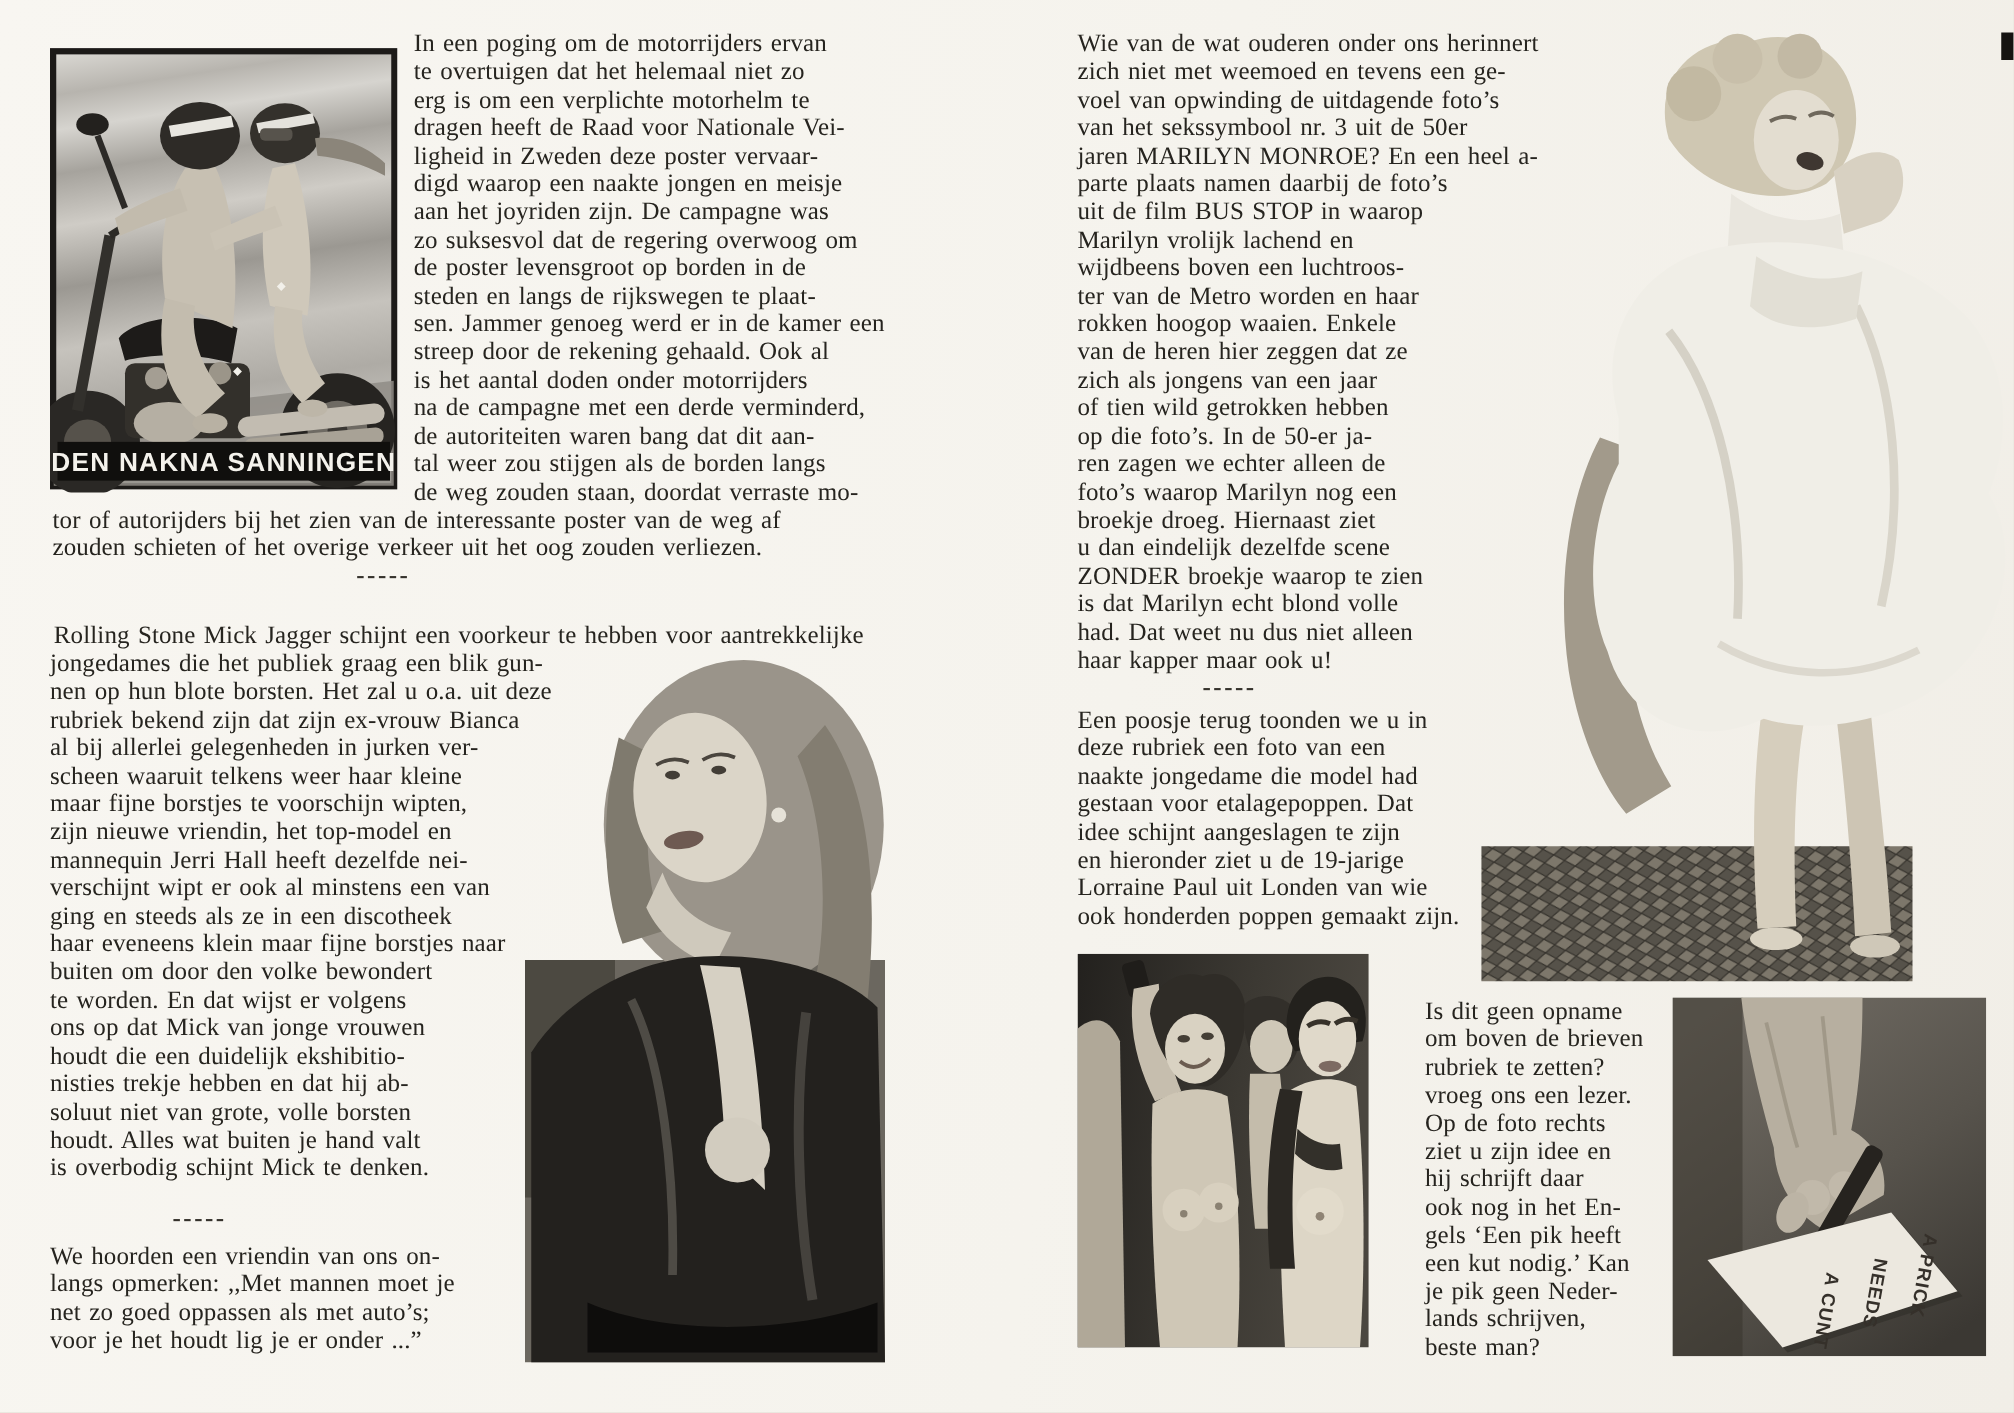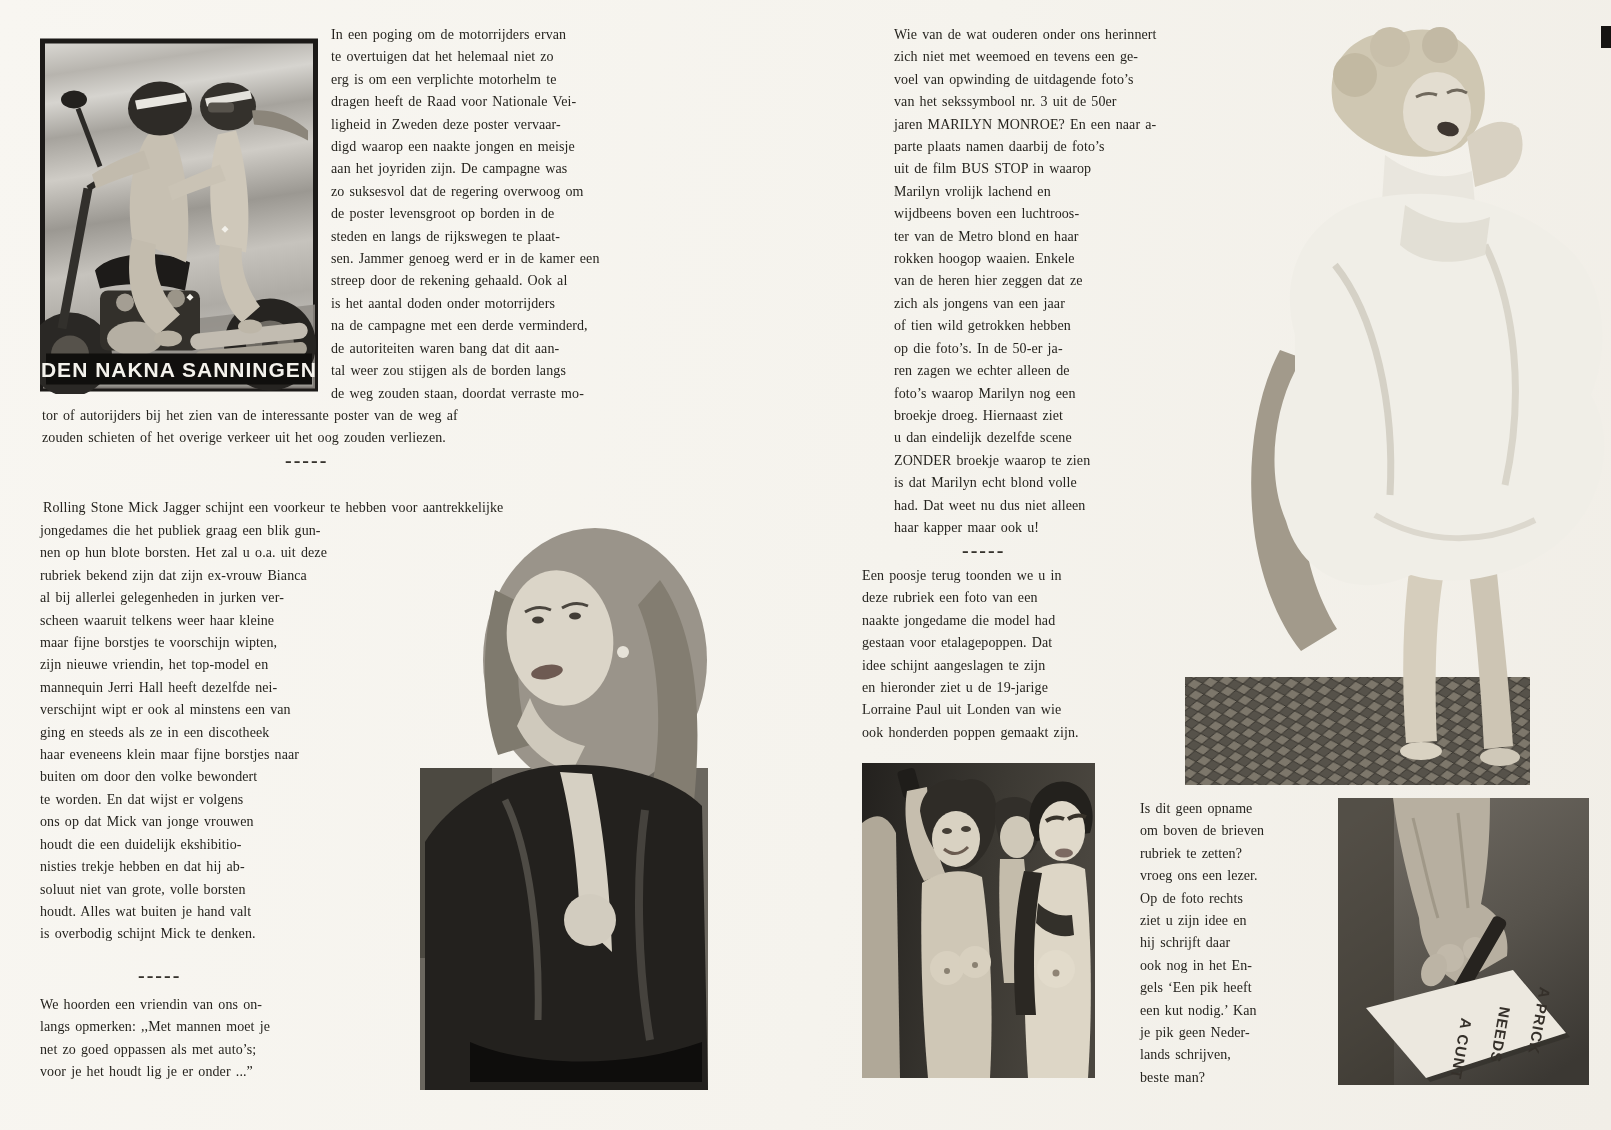--- a/index.html
+++ b/index.html
@@ -2,21 +2,21 @@
 <html><head>
 <meta charset="utf-8">
 <style>
   html,body{margin:0;padding:0}
   body{background:#e7e3da}
   #spread{
     position:relative;width:1611px;height:1130px;overflow:hidden;
     background:linear-gradient(100deg,#f8f6f1 0%,#f5f3ed 55%,#f1eee7 100%);
     font-family:"Liberation Serif","DejaVu Serif",serif;color:#26241f;
   }
-  .tb{position:absolute;font-size:14px;line-height:22.4px;letter-spacing:.1px;word-spacing:1.5px;white-space:nowrap}
+  .tb{position:absolute;font-size:20px;line-height:22.4px;letter-spacing:.1px;word-spacing:1.5px;white-space:nowrap}
   .tb .ln{white-space:nowrap}
   .sep{position:absolute;font-size:20px;letter-spacing:2px;font-weight:bold;color:#35322c}
   .ph{position:absolute}
   .ph svg{display:block;width:100%;height:100%}
   #corner-mark{position:absolute;left:1601px;top:26px;width:10px;height:22px;background:#151311}
 </style>
 </head>
 <body>
 
 <div id="spread">
@@ -159,31 +159,31 @@
       <circle cx="213" cy="132" r="6" fill="#e6e2d8"></circle>
       <path d="M15,570 L15,322 C40,282 90,252 140,246 C200,240 262,256 292,286 L298,570 Z" fill="#23211e"></path>
       <path d="M150,252 C160,292 168,342 170,402 L202,432 C200,362 192,302 182,254 Z" fill="#d6d0c3"></path>
       <circle cx="180" cy="400" r="26" fill="#d2ccbf"></circle>
       <path d="M95,280 C120,330 130,420 128,500" stroke="#4e4b45" stroke-width="7" fill="none"></path>
       <path d="M235,290 C225,360 228,450 240,520" stroke="#45423d" stroke-width="8" fill="none"></path>
       <path d="M60,522 C120,548 220,548 292,522 L292,562 L60,562 Z" fill="#0e0d0c"></path>
     </svg>
   </div>
 
-  <div class="tb" style="left:894px;top:24px">
+  <div class="tb" style="left:862px;top:24px">
       <div class="ln">Wie van de wat ouderen onder ons herinnert</div>
       <div class="ln">zich niet met weemoed en tevens een ge-</div>
       <div class="ln">voel van opwinding de uitdagende foto’s</div>
       <div class="ln">van het sekssymbool nr. 3 uit de 50er</div>
-      <div class="ln">jaren MARILYN MONROE? En een naar a-</div>
+      <div class="ln">jaren MARILYN MONROE? En een heel a-</div>
       <div class="ln">parte plaats namen daarbij de foto’s</div>
       <div class="ln">uit de film BUS STOP in waarop</div>
       <div class="ln">Marilyn vrolijk lachend en</div>
       <div class="ln">wijdbeens boven een luchtroos-</div>
-      <div class="ln">ter van de Metro blond en haar</div>
+      <div class="ln">ter van de Metro worden en haar</div>
       <div class="ln">rokken hoogop waaien. Enkele</div>
       <div class="ln">van de heren hier zeggen dat ze</div>
       <div class="ln">zich als jongens van een jaar</div>
       <div class="ln">of tien wild getrokken hebben</div>
       <div class="ln">op die foto’s. In de 50-er ja-</div>
       <div class="ln">ren zagen we echter alleen de</div>
       <div class="ln">foto’s waarop Marilyn nog een</div>
       <div class="ln">broekje droeg. Hiernaast ziet</div>
       <div class="ln">u dan eindelijk dezelfde scene</div>
       <div class="ln">ZONDER broekje waarop te zien</div>

